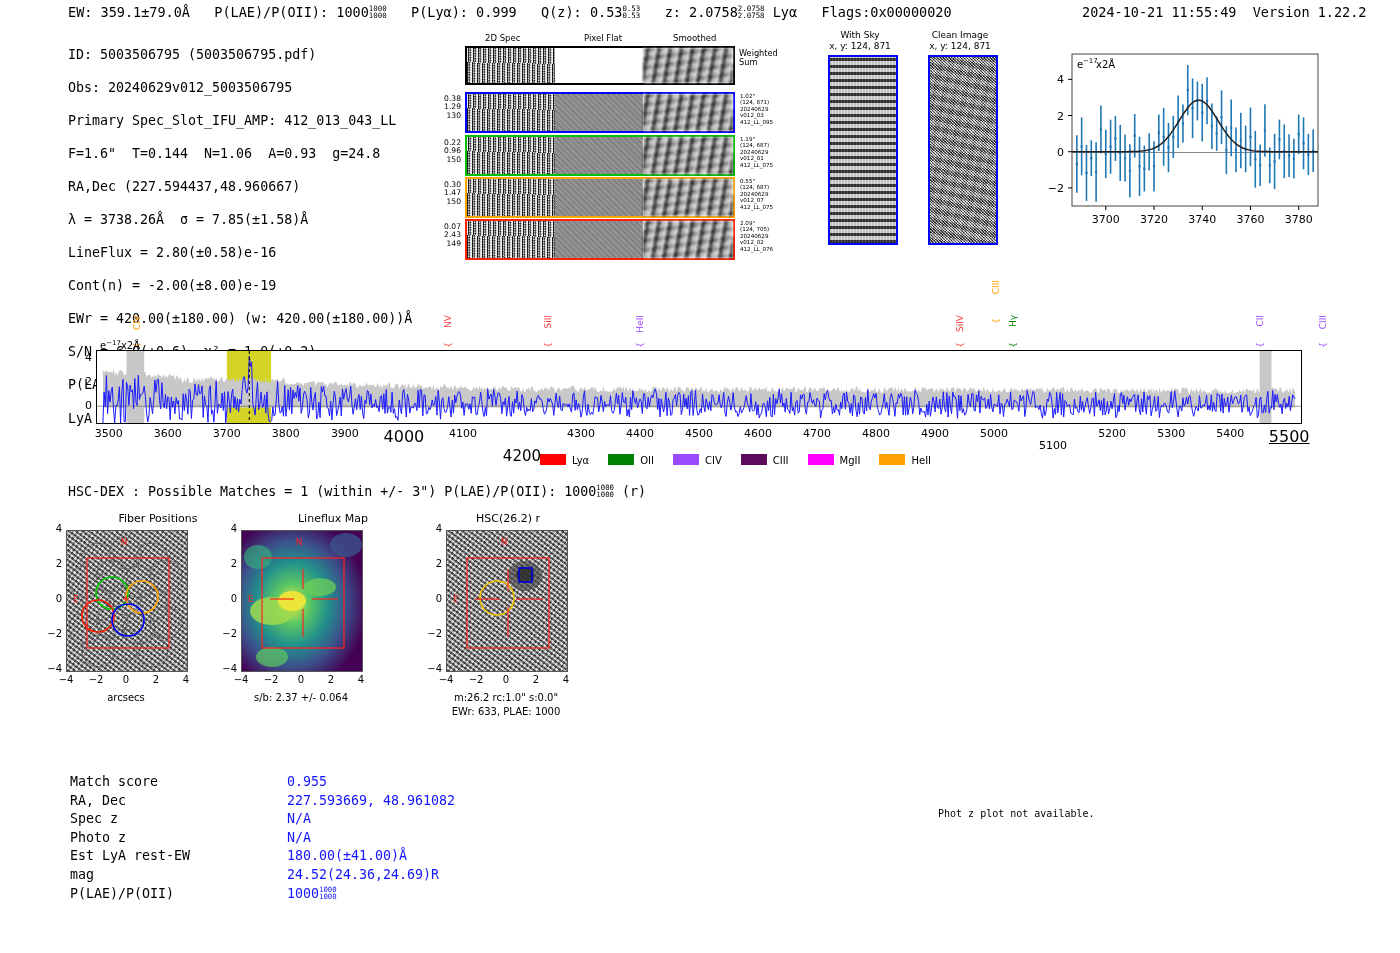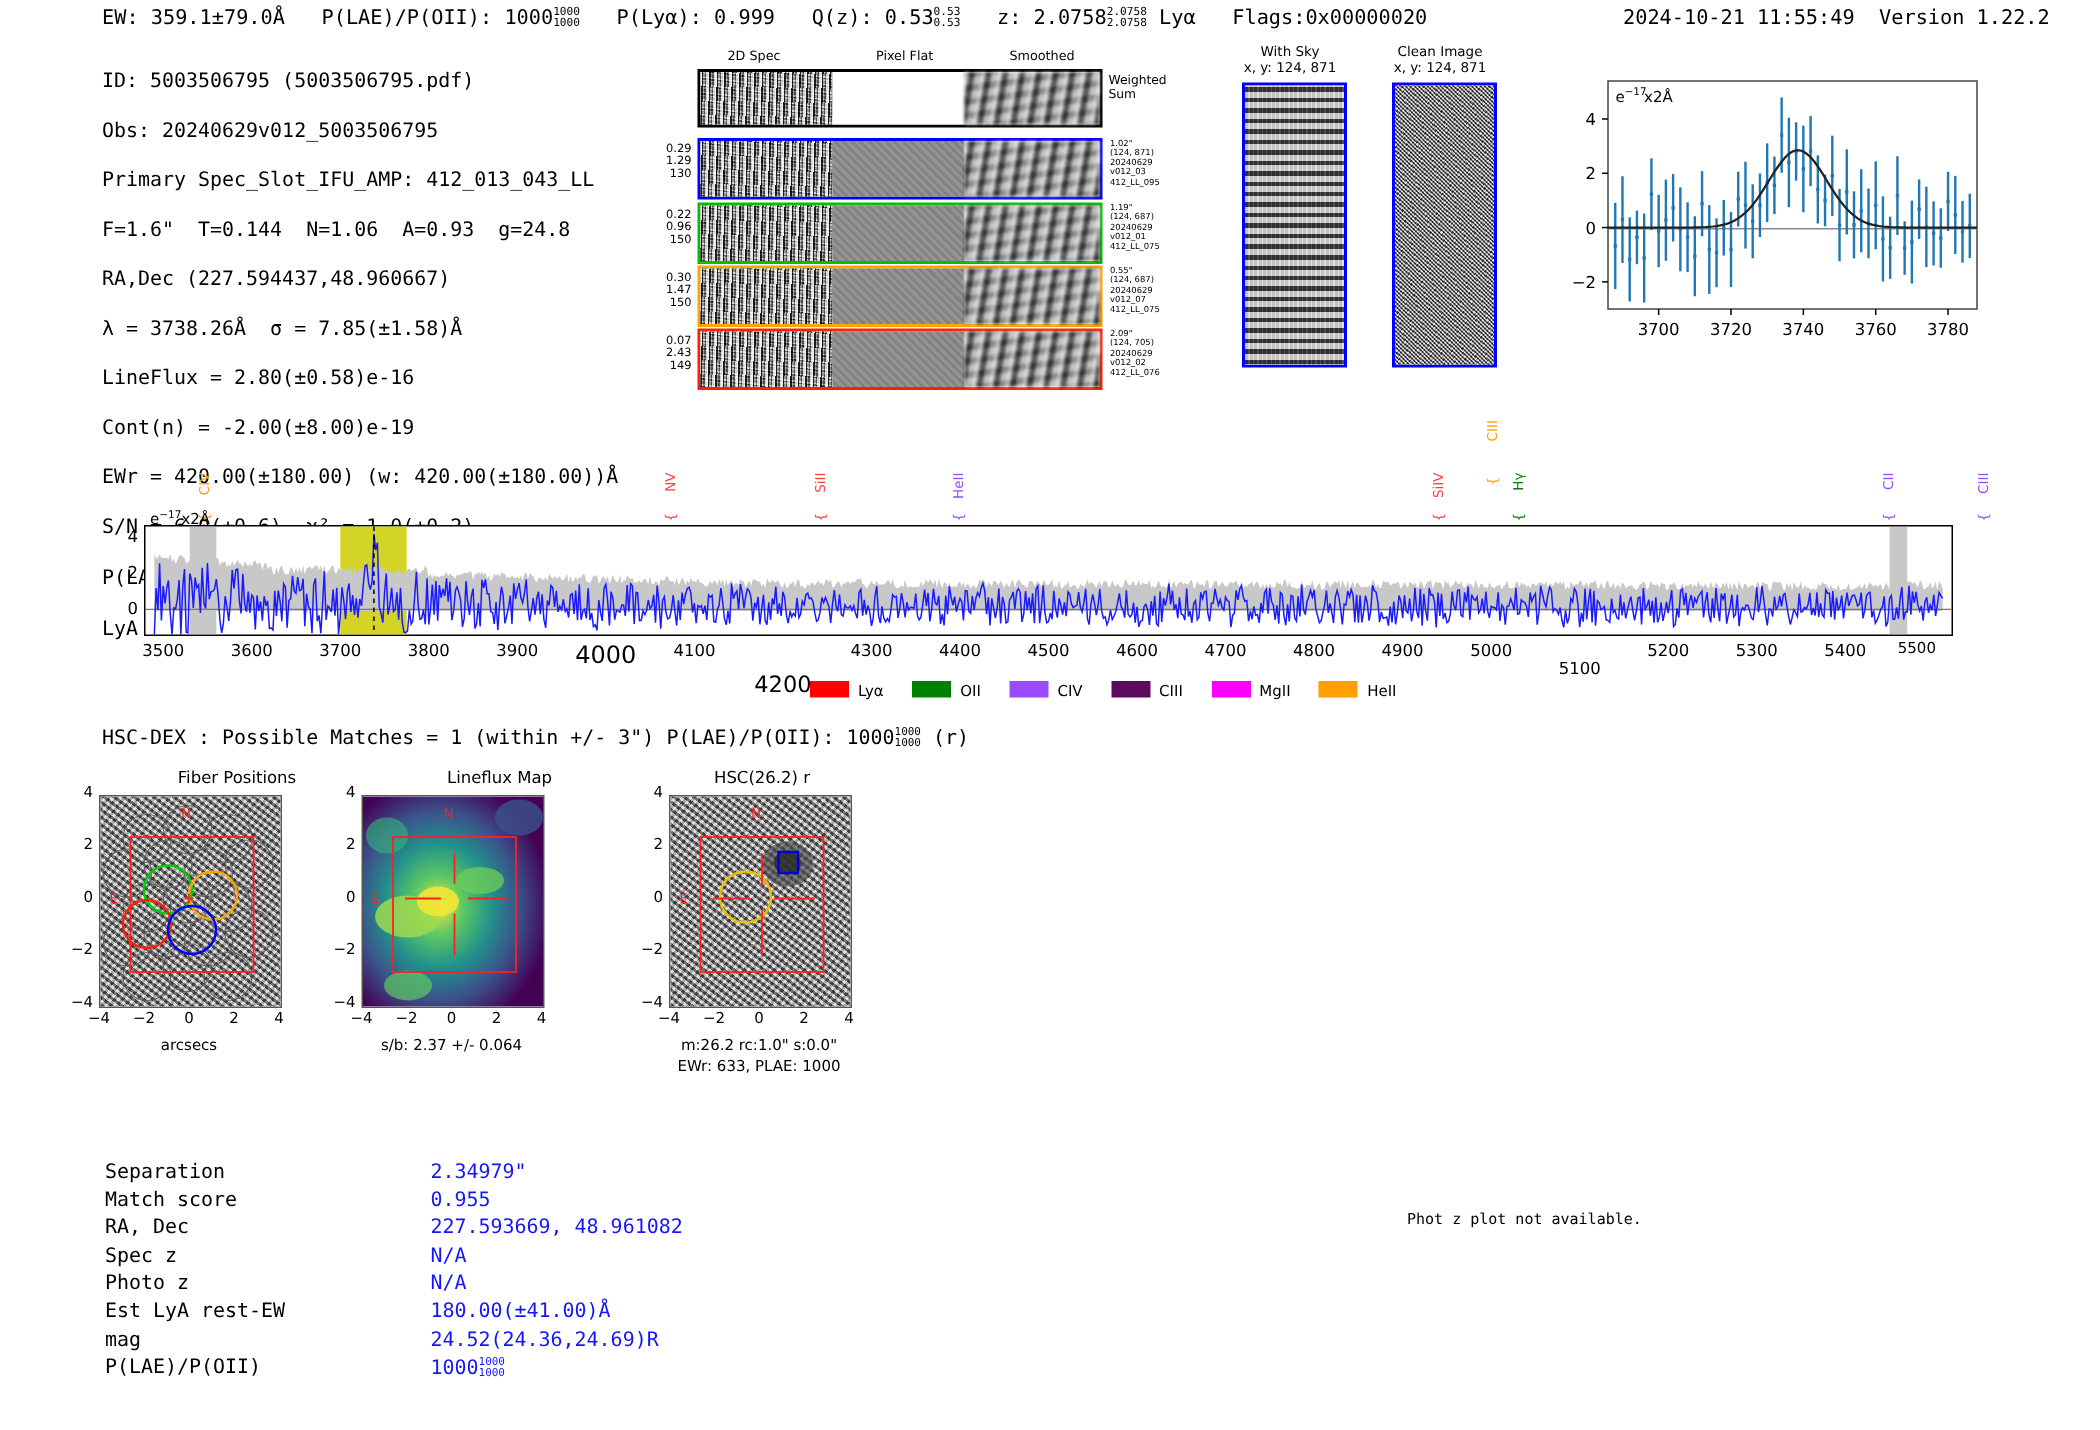--- a/index.html
+++ b/index.html
@@ -124,21 +124,21 @@
     <div class="cell cellA noiseA" style="width:33%"></div>
     <div class="cell white" style="width:33%"></div>
     <div class="cell cellC noiseS" style="width:34%"></div>
   </div>
   <div class="wsum sans" style="top:16px;">
     <div>Weighted</div>
       <div>Sum</div>
   </div>
 
   <div class="rowlabels sans" style="top:62px;">
-    <div>0.29</div>
+    <div>0.38</div>
       <div>1.29</div>
       <div>130</div>
   </div>
   <div class="panelrow" style="top:59px;height:41px;border:2px solid #0000ff;box-sizing:border-box;">
     <div class="cell noiseA" style="width:33%"></div>
     <div class="cell noiseFlat" style="width:33%"></div>
     <div class="cell noiseS" style="width:34%"></div>
   </div>
   <div class="rowright sans" style="top:60px;">
     <div>1.02"</div>
@@ -405,21 +405,21 @@
     <div class="abs sans" style="left: 675px; top: 427px; font-size: 11px; width: 48px; text-align: center;">4500</div>
     <div class="abs sans" style="left: 734.02px; top: 427px; font-size: 11px; width: 48px; text-align: center;">4600</div>
     <div class="abs sans" style="left: 793.039px; top: 427px; font-size: 11px; width: 48px; text-align: center;">4700</div>
     <div class="abs sans" style="left: 852.059px; top: 427px; font-size: 11px; width: 48px; text-align: center;">4800</div>
     <div class="abs sans" style="left: 911.078px; top: 427px; font-size: 11px; width: 48px; text-align: center;">4900</div>
     <div class="abs sans" style="left: 970.098px; top: 427px; font-size: 11px; width: 48px; text-align: center;">5000</div>
     <div class="abs sans" style="left: 1029.12px; top: 427px; font-size: 11px; width: 48px; text-align: center; margin-top: 12px;">5100</div>
     <div class="abs sans" style="left: 1088.14px; top: 427px; font-size: 11px; width: 48px; text-align: center;">5200</div>
     <div class="abs sans" style="left: 1147.16px; top: 427px; font-size: 11px; width: 48px; text-align: center;">5300</div>
     <div class="abs sans" style="left: 1206.18px; top: 427px; font-size: 11px; width: 48px; text-align: center;">5400</div>
-    <div class="abs sans" style="left: 1265.2px; top: 427px; font-size: 10px; width: 48px; ">5500</div>
+    <div class="abs sans" style="left: 1265.2px; top: 427px; font-size: 16px; width: 48px; text-align: center; text-decoration: underline;">5500</div>
   </div>
 
 <div class="abs" id="legend"><span class="item"><span class="legend-sw" style="background: rgb(255, 0, 0);"></span><span>Lyα</span></span><span class="item"><span class="legend-sw" style="background: rgb(0, 128, 0);"></span><span>OII</span></span><span class="item"><span class="legend-sw" style="background: rgb(154, 75, 255);"></span><span>CIV</span></span><span class="item"><span class="legend-sw" style="background: rgb(92, 10, 92);"></span><span>CIII</span></span><span class="item"><span class="legend-sw" style="background: rgb(255, 0, 255);"></span><span>MgII</span></span><span class="item"><span class="legend-sw" style="background: rgb(255, 160, 0);"></span><span>HeII</span></span></div>
 
 <div class="abs mono" id="hscline">
   <span>HSC-DEX : Possible Matches = 1 (within +/- 3")  P(LAE)/P(OII): 1000</span><span class="frac"><span>1000</span><span>1000</span></span> <span>(r)</span>
 </div>
 
 <div class="panttl" style="left:63px;top:512px;width:190px;">Fiber Positions</div>
 <div class="imbox2" style="left:66px;top:530px;width:120px;height:140px;">
@@ -537,24 +537,20 @@
     <div class="tickr" style="left: 422px; top: 593px; width: 20px; text-align: right;">0</div>
     <div class="tickr" style="left: 422px; top: 628px; width: 20px; text-align: right;">−2</div>
     <div class="tickr" style="left: 422px; top: 663px; width: 20px; text-align: right;">−4</div>
     <div class="tickr" style="left: 401px; top: 692px; width: 210px; text-align: center;">m:26.2 rc:1.0"  s:0.0"</div>
     <div class="tickr" style="left: 401px; top: 706px; width: 210px; text-align: center;">EWr: 633, PLAE: 1000</div>
   </div>
 
 <table class="abs" id="btbl">
     <tbody id="btbl-body">
       <tr>
-        <td class="k">Separation</td>
-        <td class="v">2.34979"</td>
-      </tr>
-      <tr>
         <td class="k">Match score</td>
         <td class="v">0.955</td>
       </tr>
       <tr>
         <td class="k">RA, Dec</td>
         <td class="v">227.593669, 48.961082</td>
       </tr>
       <tr>
         <td class="k">Spec z</td>
         <td class="v">N/A</td>

